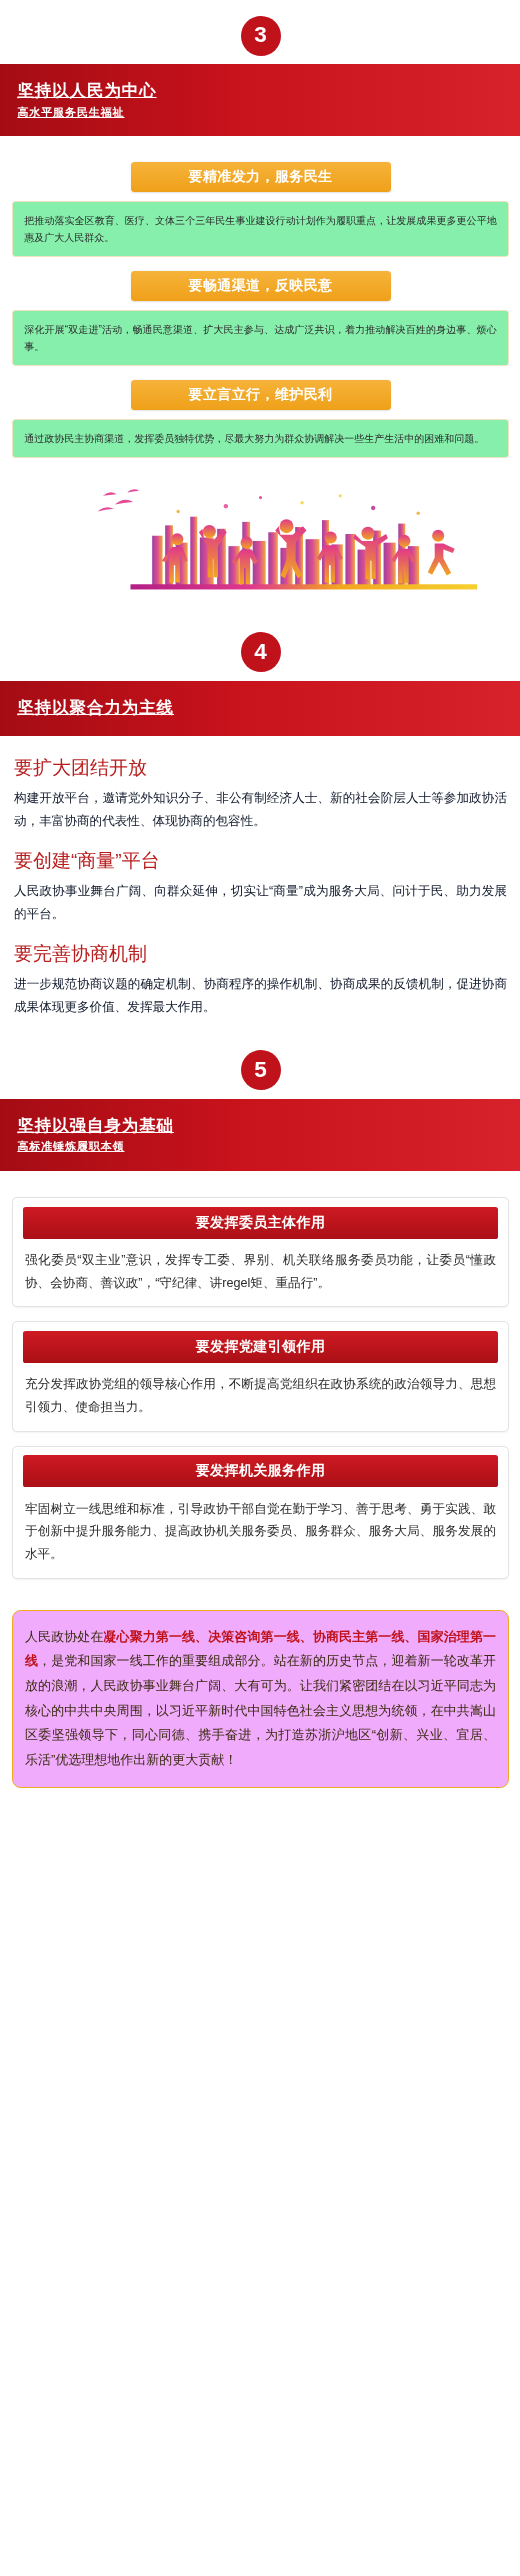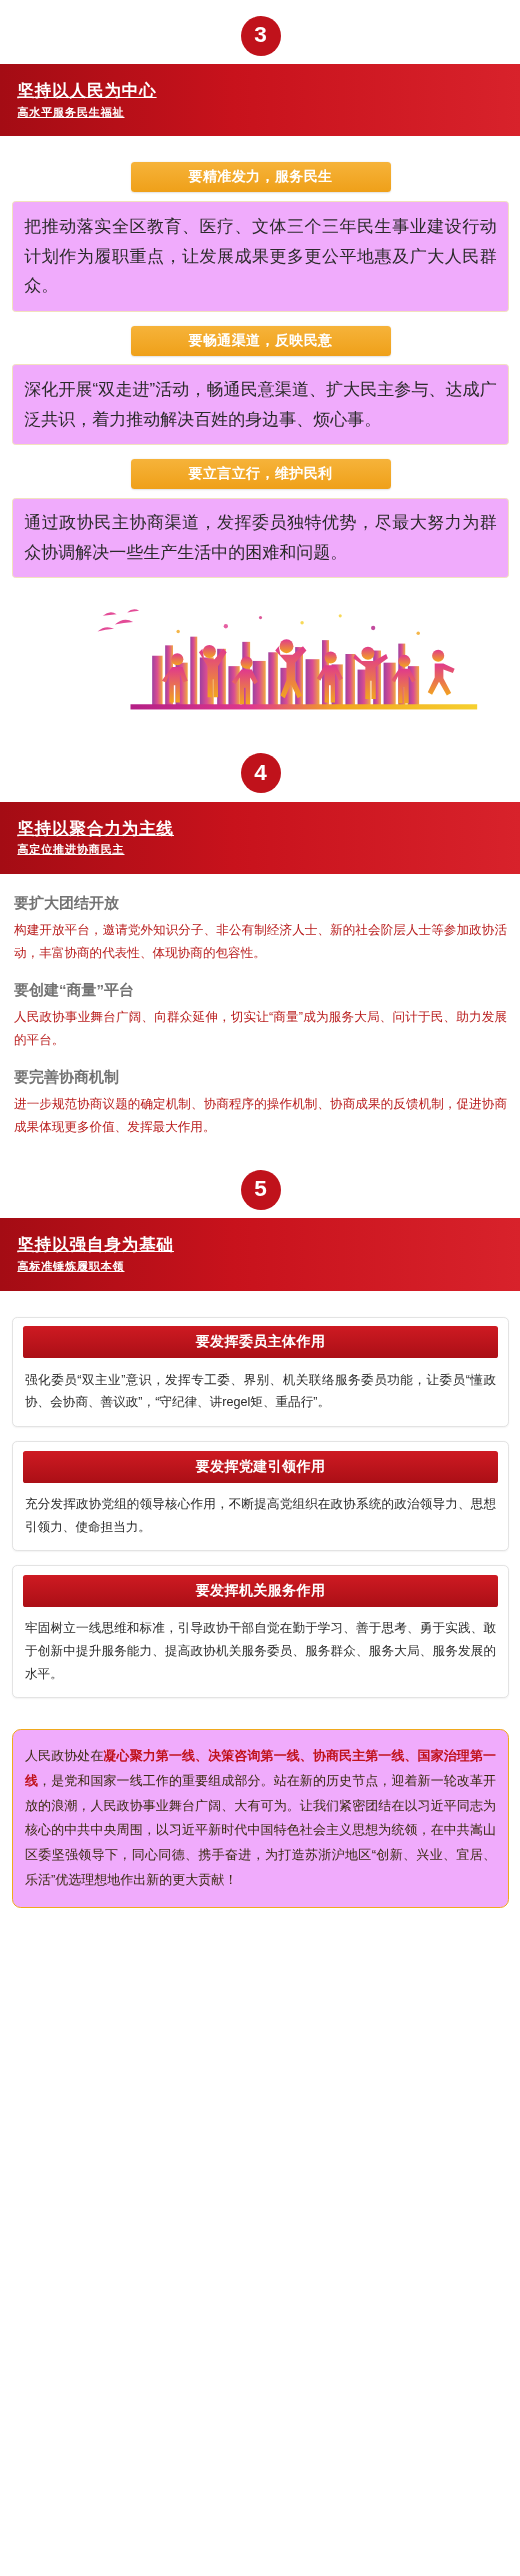--- a/index.html
+++ b/index.html
@@ -76,46 +76,46 @@
     font-weight: bold;
     text-align: center;
     padding: 6px 8.7px;
     border-radius: 3.5px;
     letter-spacing: 0.4px;
     box-shadow: 0 0.9px 1.7px rgba(0,0,0,.12);
   }
 
   
   .cream {
-    background: #f0abfc;
+    background: #86efac;
     border: 0.9px solid #f2e2bd;
     border-radius: 3.5px;
     padding: 9.6px 11.3px;
-    font-size: 17px;
+    font-size: 10px;
     line-height: 1.75;
     color: #2a2a2a;
     text-align: justify;
   }
 
   
   .sec4 {
     padding: 3.5px 14px 0 14px;
   }
   .sec4 h3 {
     margin: 14px 0 5.2px 0;
-    font-size: 15px;
-    font-weight: bold;
-    color: #737373;
+    font-size: 19px;
+    font-weight: normal;
+    color: #b91c1c;
     line-height: 1.5;
   }
   .sec4 p {
     margin: 0;
     font-size: 12.6px;
     line-height: 1.8;
-    color: #b91c1c;
+    color: #0f172a;
     text-align: justify;
   }
 
   
   .card {
     margin: 14px 0 0 0;
     border: 0.9px solid #e3e3e3;
     border-radius: 5.2px;
     background: #ffffff;
     overflow: hidden;
@@ -300,21 +300,20 @@
       </svg>
     </div>
   </div>
 
   <div>
     <div class="num-wrap">
       <div class="num-badge">4</div>
     </div>
     <div class="banner">
       <div class="l1">坚持以聚合力为主线</div>
-      <div class="l2">高定位推进协商民主</div>
     </div>
 
     <div class="sec4">
       <h3>要扩大团结开放</h3>
       <p>构建开放平台，邀请党外知识分子、非公有制经济人士、新的社会阶层人士等参加政协活动，丰富协商的代表性、体现协商的包容性。</p>
 
       <h3>要创建“商量”平台</h3>
       <p>人民政协事业舞台广阔、向群众延伸，切实让“商量”成为服务大局、问计于民、助力发展的平台。</p>
 
       <h3>要完善协商机制</h3>

